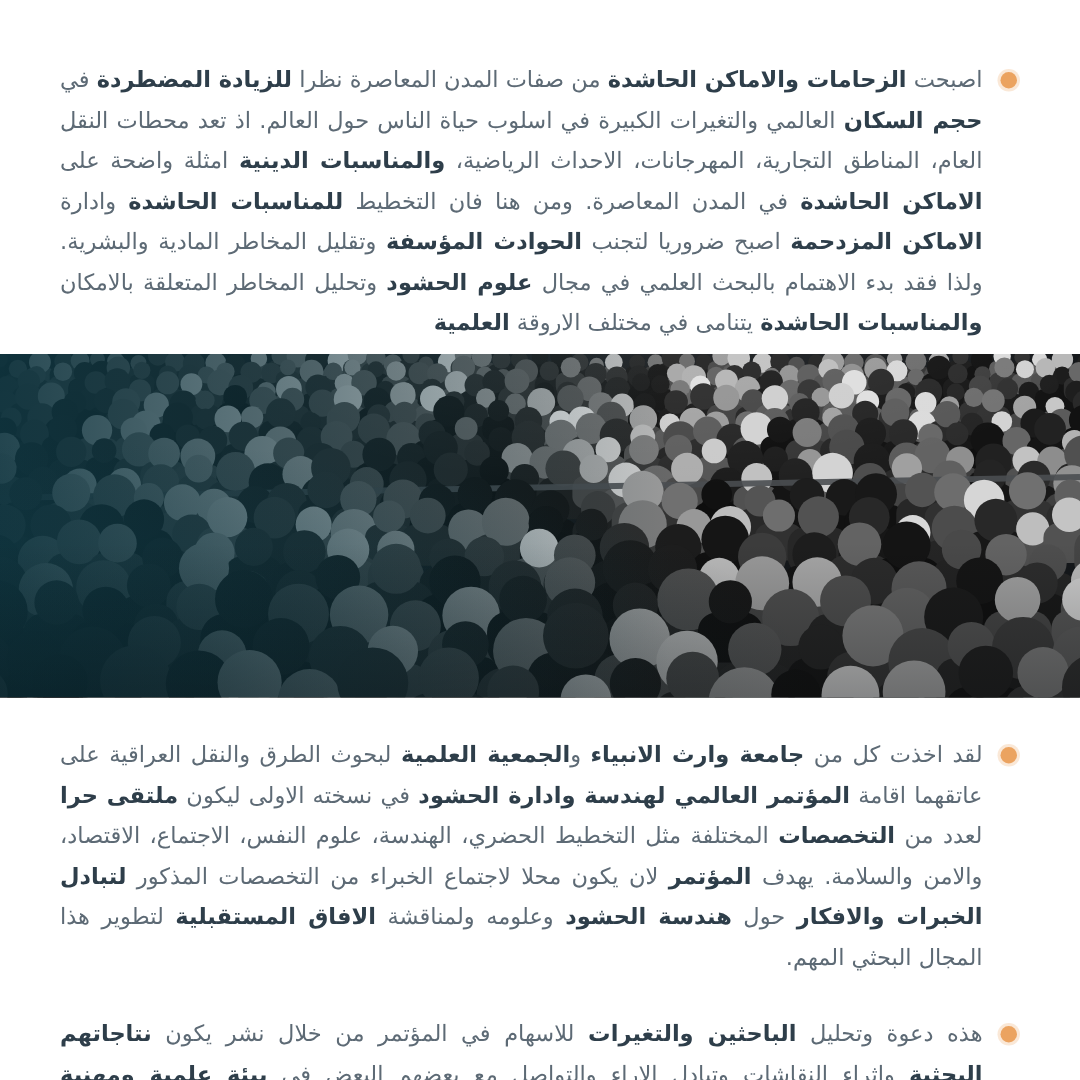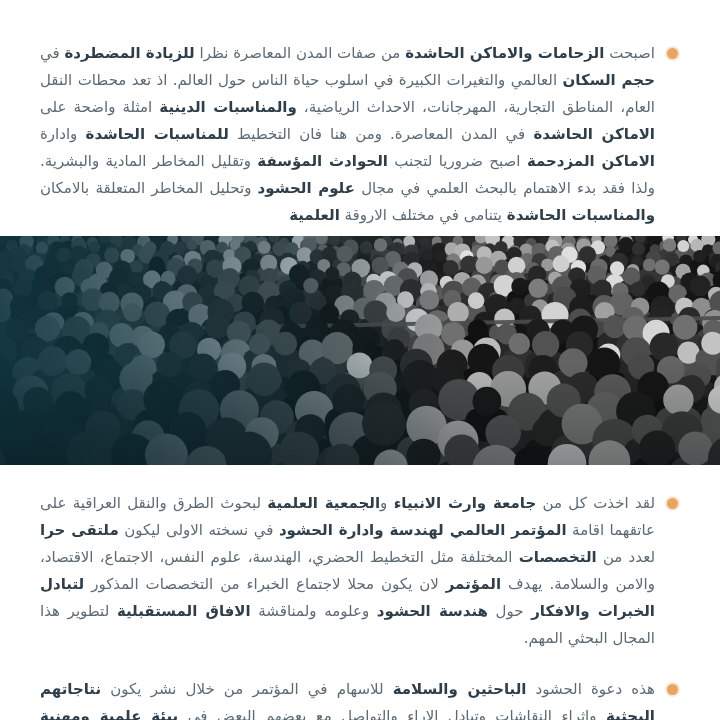--- a/index.html
+++ b/index.html
@@ -1100,16 +1100,16 @@
     </svg>
   </figure>
 
   <section class="bullet-row sec-conference">
     <span class="bullet"></span>
     <p class="para"><span>لقد اخذت كل من </span><span class="b">جامعة وارث الانبياء</span><span> و</span><span class="b">الجمعية العلمية</span><span> لبحوث الطرق والنقل العراقية على عاتقهما اقامة </span><span class="b">المؤتمر العالمي لهندسة وادارة الحشود</span><span> في نسخته الاولى ليكون </span><span class="b">ملتقى حرا</span><span> لعدد من </span><span class="b">التخصصات</span><span> المختلفة مثل التخطيط الحضري، الهندسة، علوم النفس، الاجتماع، الاقتصاد، والامن والسلامة. يهدف </span><span class="b">المؤتمر</span><span> لان يكون محلا لاجتماع الخبراء من التخصصات المذكور </span><span class="b">لتبادل الخبرات والافكار</span><span> حول </span><span class="b">هندسة الحشود</span><span> وعلومه ولمناقشة </span><span class="b">الافاق المستقبلية</span><span> لتطوير هذا المجال البحثي المهم.</span></p>
   </section>
 
   <section class="bullet-row sec-invitation">
     <span class="bullet"></span>
-    <p class="para"><span>هذه دعوة الحشود </span><span class="b">الباحثين والسلامة</span><span> للاسهام في المؤتمر من خلال نشر يكون </span><span class="b">نتاجاتهم البحثية</span><span> واثراء النقاشات وتبادل الاراء والتواصل مع بعضهم البعض في </span><span class="b">بيئة علمية ومهنية متميزة.</span></p>
+    <p class="para"><span>هذه دعوة وتحليل </span><span class="b">الباحثين والتغيرات</span><span> للاسهام في المؤتمر من خلال نشر يكون </span><span class="b">نتاجاتهم البحثية</span><span> واثراء النقاشات وتبادل الاراء والتواصل مع بعضهم البعض في </span><span class="b">بيئة علمية ومهنية متميزة.</span></p>
   </section>
 
 </main>
 
 </body></html>

